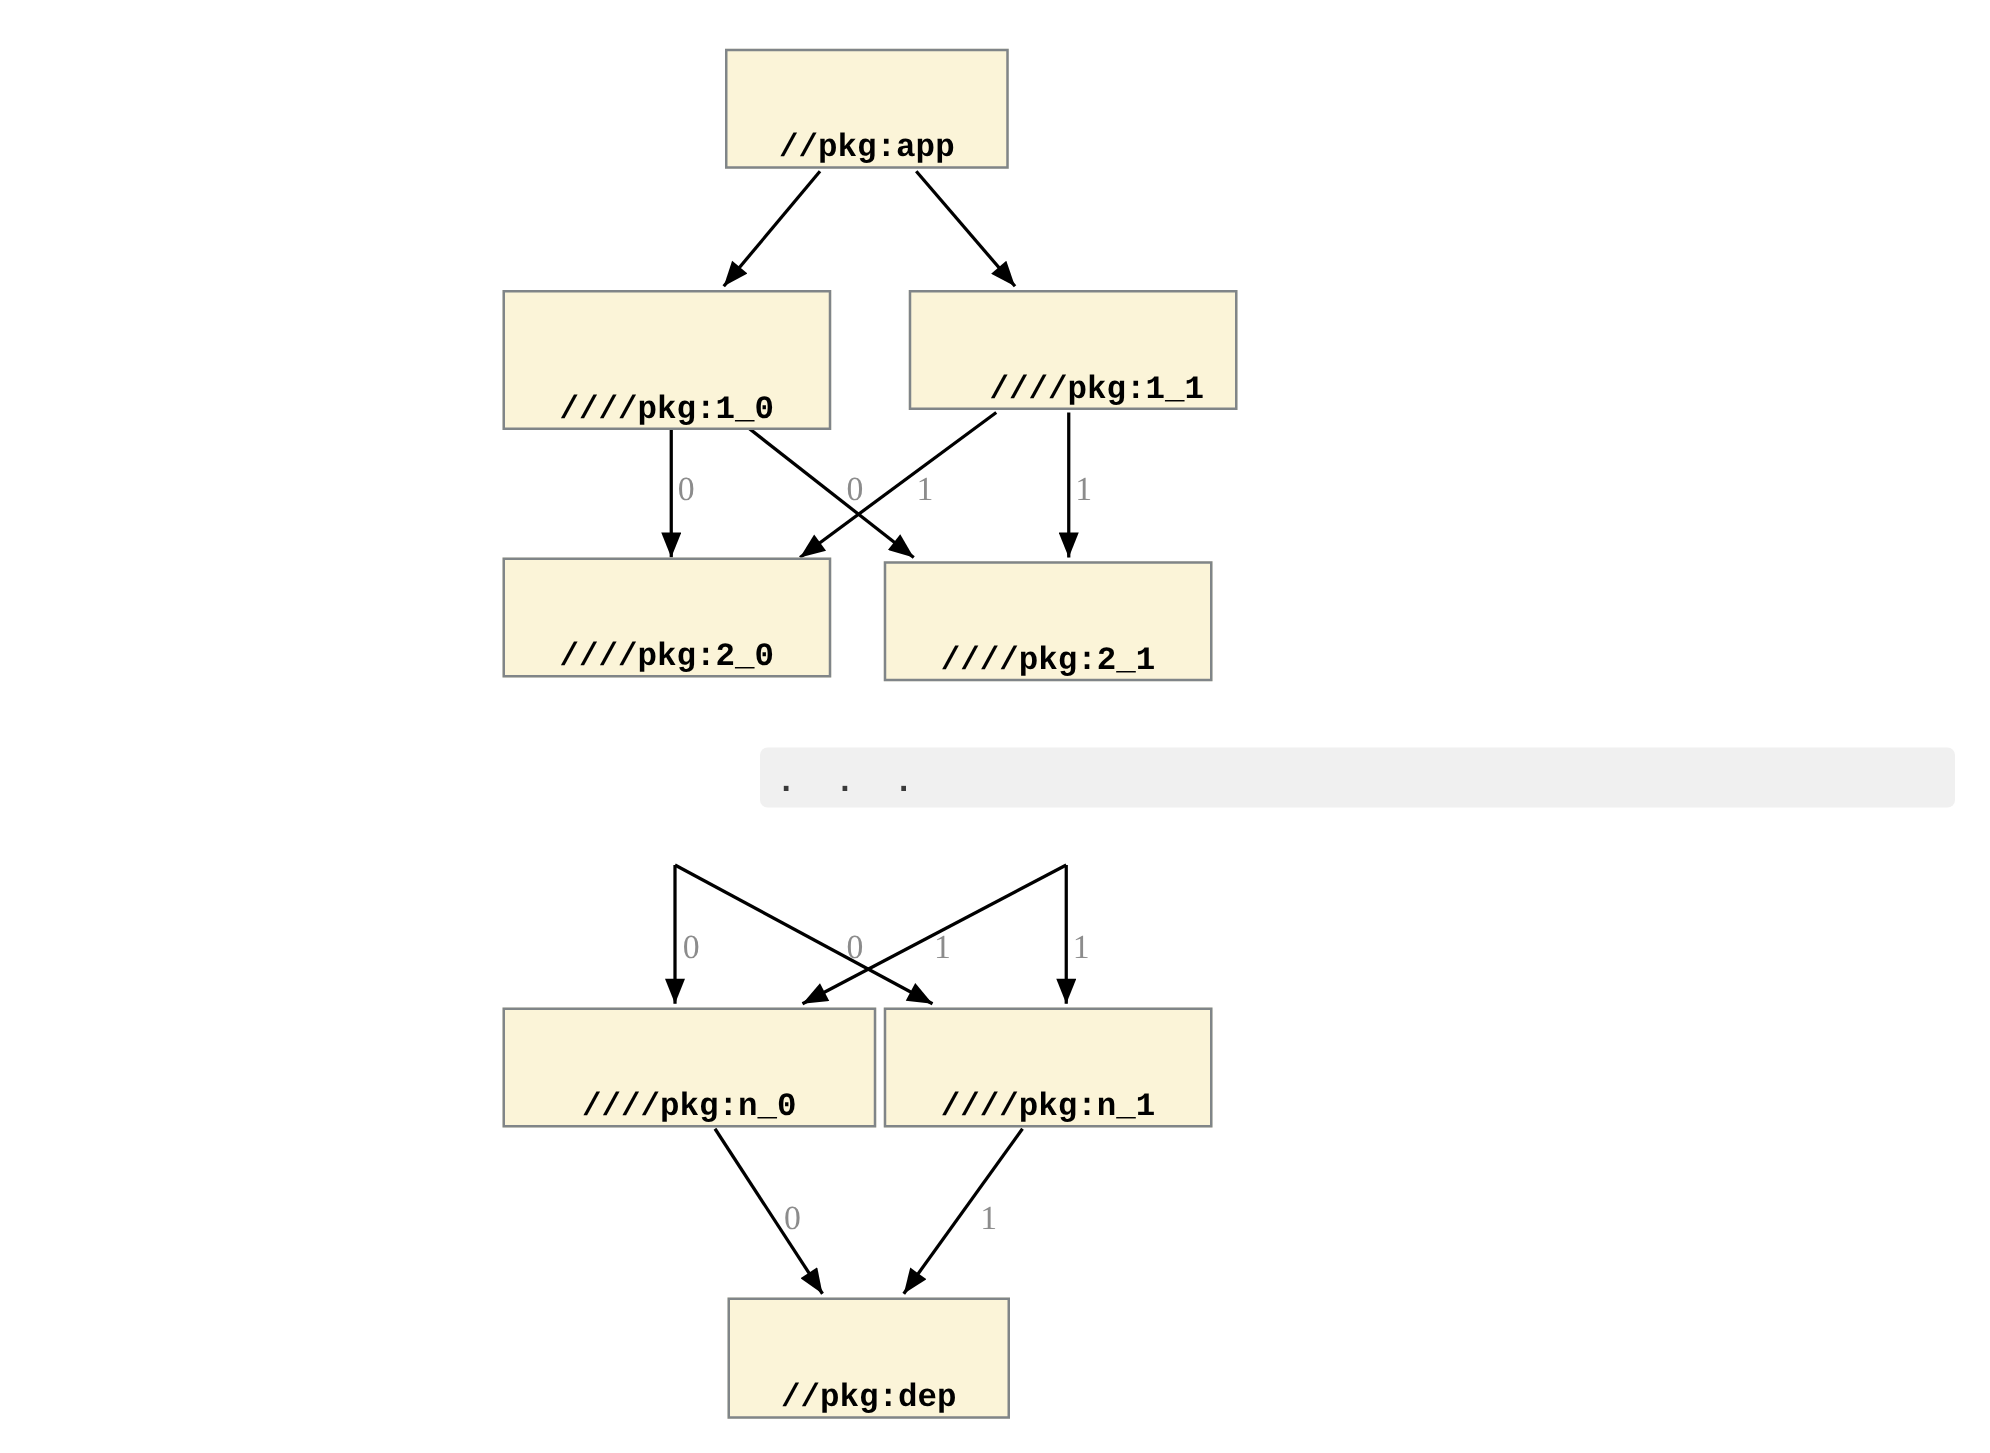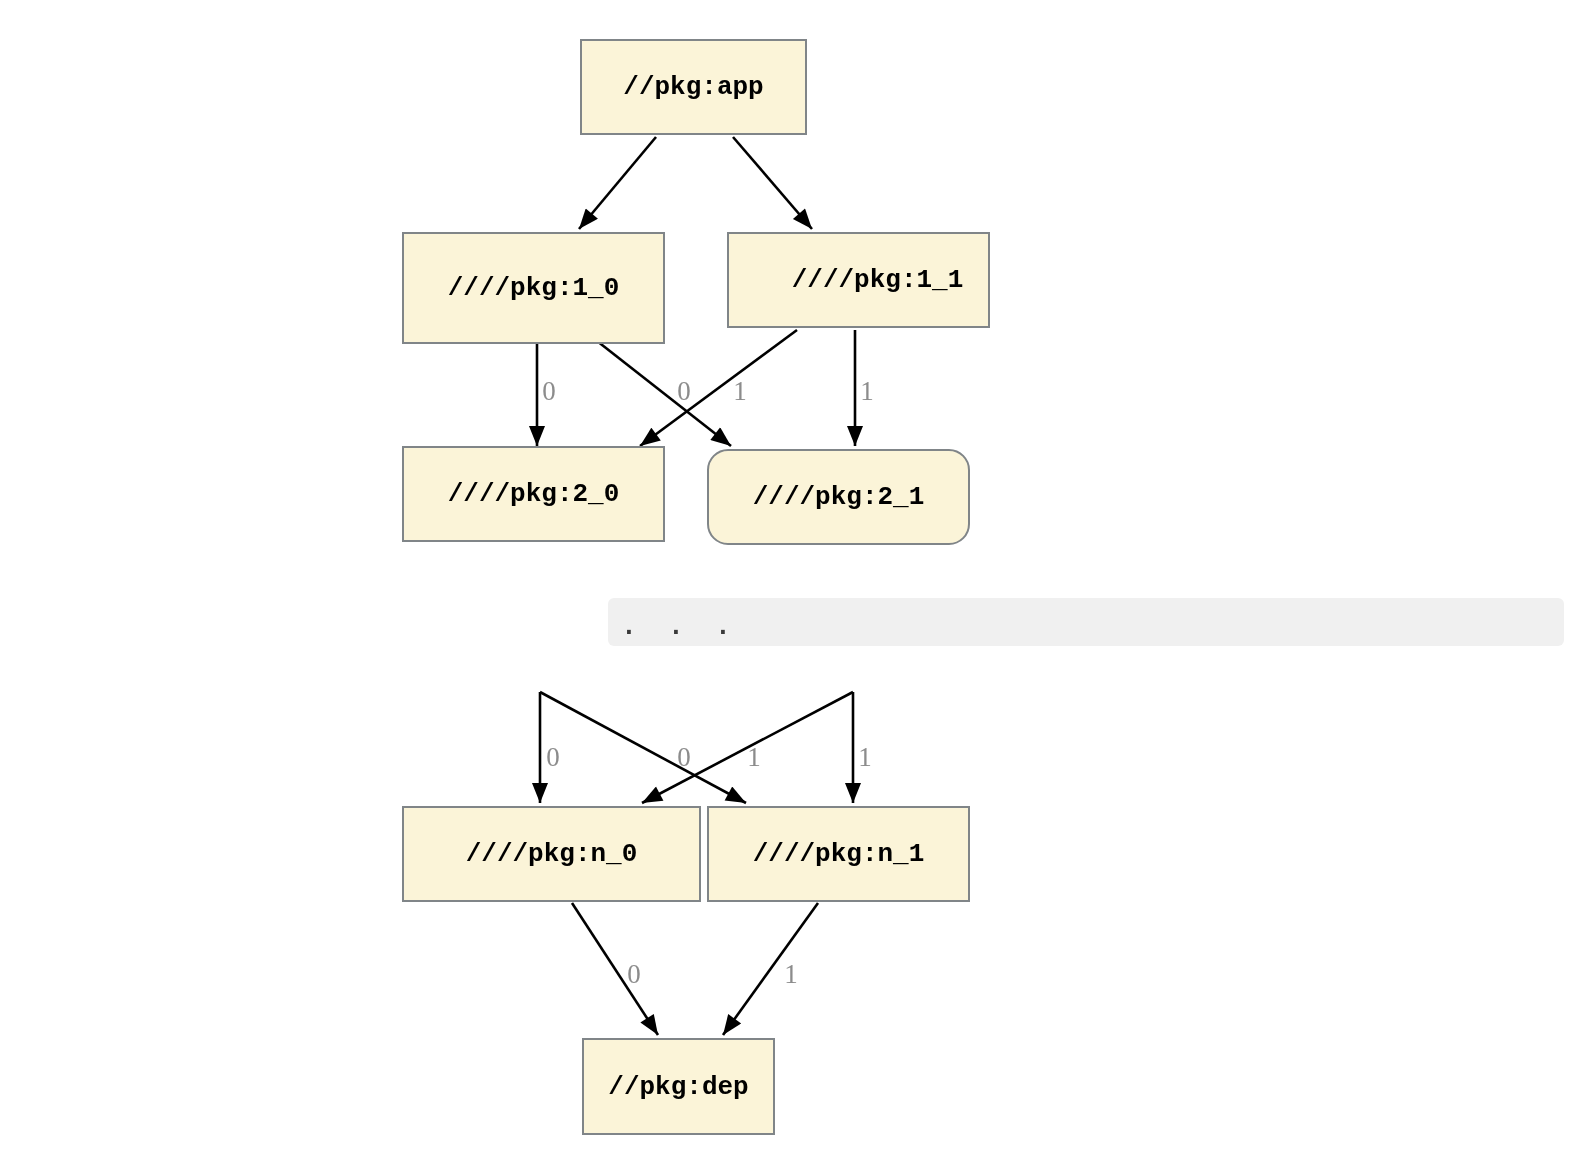--- a/index.html
+++ b/index.html
@@ -10,21 +10,21 @@
   }
   svg.edge-layer { position:absolute; left:0; top:0; display:block; }
   .edge-line { stroke:#000000; stroke-width:2.6; fill:none; }
   .edge-label {
     font-family:"Liberation Serif", serif;
     font-size:27px; fill:#8c8c8c; text-anchor:middle;
   }
   .node {
     position:absolute; box-sizing:border-box;
     background:#fbf4d8; border:2px solid #808588;
-    display:flex; align-items:center; justify-content:center;
+    display:flex; align-items:flex-end; justify-content:center;
     font-family:"Liberation Mono", monospace;
     font-weight:bold; font-size:26px; color:#000000;
     white-space:pre;
   }
   .ellipsis-band {
     position:absolute; left:608px; top:598px; width:956px; height:48px;
     box-sizing:border-box; background:#f0f0f0; border-radius:6px;
     display:flex; align-items:center; padding:10px 14px 2px 14px;
     font-family:"DejaVu Sans Mono", monospace;
     font-size:23px; font-weight:bold; letter-spacing:0.42em; color:#3a3a3a;
@@ -78,33 +78,33 @@
   </div>
 
   <div class="node" style="left:727px; top:232px; width:263px; height:96px;padding-left:38px;">
     <span>////pkg:1_1</span>
   </div>
 
   <div class="node" style="left:402px; top:446px; width:263px; height:96px;">
     <span>////pkg:2_0</span>
   </div>
 
-  <div class="node" style="left:707px; top:449px; width:263px; height:96px;border-radius:21px;">
+  <div class="node" style="left:707px; top:449px; width:263px; height:96px;">
     <span>////pkg:2_1</span>
   </div>
 
   <div class="ellipsis-band">
     <span>. . .</span>
   </div>
 
   <div class="node" style="left:402px; top:806px; width:299px; height:96px;">
     <span>////pkg:n_0</span>
   </div>
 
   <div class="node" style="left:707px; top:806px; width:263px; height:96px;">
     <span>////pkg:n_1</span>
   </div>
 
-  <div class="node" style="left:582px; top:1038px; width:193px; height:97px;">
+  <div class="node" style="left:582px; top:1038px; width:226px; height:97px;">
     <span>//pkg:dep</span>
   </div>
 
 </div>
 
 </body></html>

